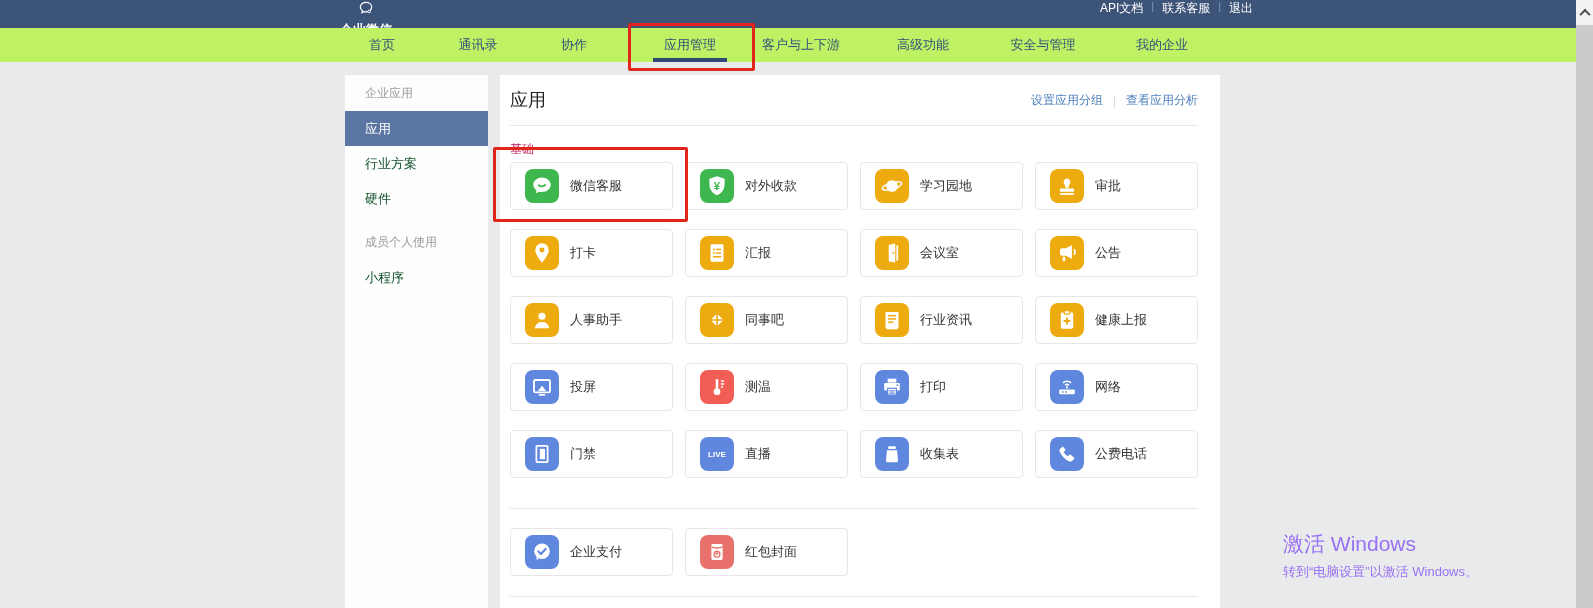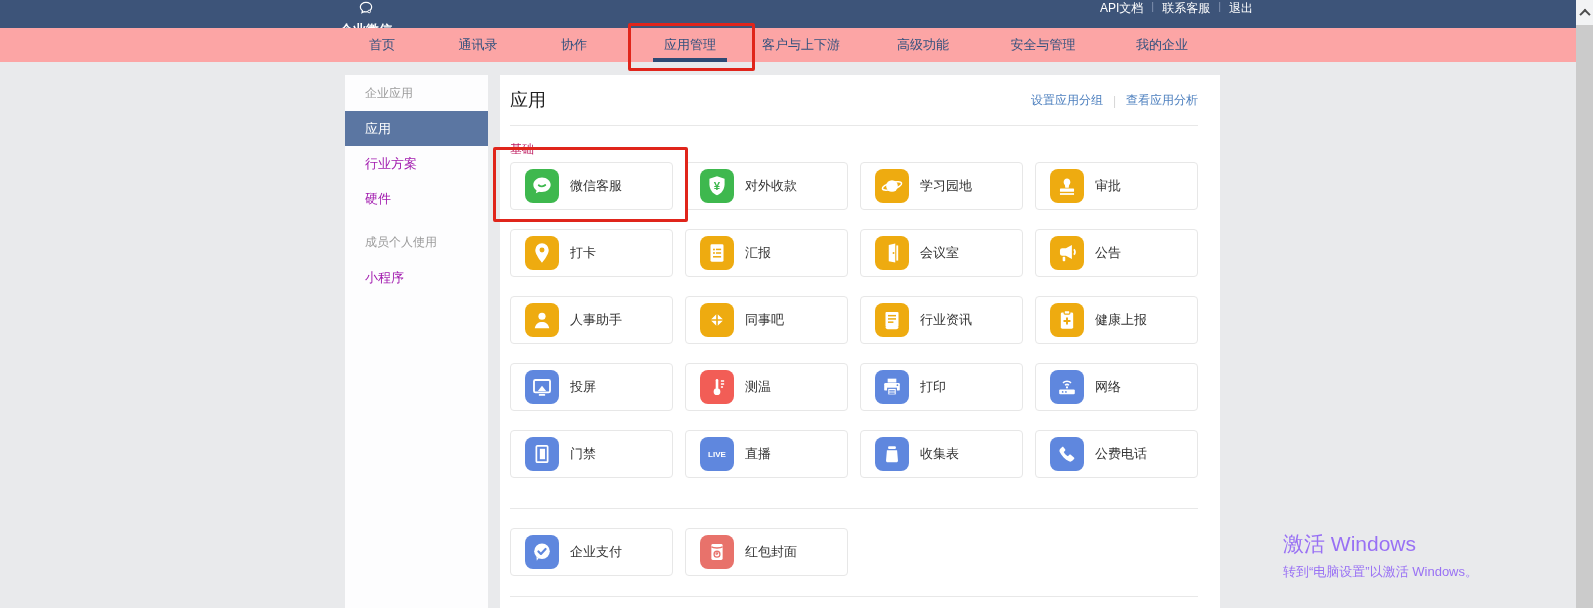--- a/index.html
+++ b/index.html
@@ -10,30 +10,30 @@
   .topbar{position:absolute;left:0;top:0;right:17px;height:28px;background:#3d5479;}
   .brand{position:absolute;left:340px;top:0;height:28px;display:flex;align-items:center;gap:5px;
          color:#fff;font-size:13px;font-weight:bold;flex-direction:column;}
   .brand svg{display:block;}
   .topbar-links{position:absolute;left:1100px;top:0;height:44px;display:flex;align-items:flex-start;
                 font-size:12px;color:#fff;}
   .tb-link{cursor:pointer;}
   .tb-sep{color:#8494b2;margin:0 8px;font-size:11px;}
 
   
-  .navbar{position:absolute;left:0;top:28px;right:17px;height:34px;background:#fca5a5;}
+  .navbar{position:absolute;left:0;top:28px;right:17px;height:34px;background:#bef264;}
   .nav-tab{position:absolute;top:0;height:34px;line-height:34px;transform:translateX(-50%);
            font-size:13px;color:#33517e;cursor:pointer;white-space:nowrap;}
   .nav-tab.active::after{content:"";position:absolute;left:50%;transform:translateX(-50%);
            bottom:0;width:74px;height:4px;background:#2e4a74;}
 
   
   .sidebar{position:absolute;left:345px;top:75px;width:143px;bottom:0;background:#fdfdfe;}
   .side-label{height:36px;display:flex;align-items:center;padding-left:20px;font-size:12px;color:#9b9b9b;}
-  .side-item{height:35px;display:flex;align-items:center;padding-left:20px;font-size:13px;color:#a21caf;cursor:pointer;}
+  .side-item{height:35px;display:flex;align-items:center;padding-left:20px;font-size:13px;color:#14532d;cursor:pointer;}
   .side-item.selected{background:#5b76a2;color:#fff;}
   .side-gap{height:8px;}
 
   
   .panel{position:absolute;left:500px;top:75px;width:720px;bottom:0;background:#fff;
          box-sizing:border-box;padding:0 22px 0 10px;}
   .panel-header{display:flex;justify-content:space-between;align-items:flex-end;padding-top:13px;}
   .page-title{margin:0;font-size:18px;font-weight:400;color:#222;line-height:24px;}
   .panel-actions{display:flex;align-items:center;font-size:12px;padding-bottom:3px;}
   .panel-action{color:#4c7fbe;cursor:pointer;}

